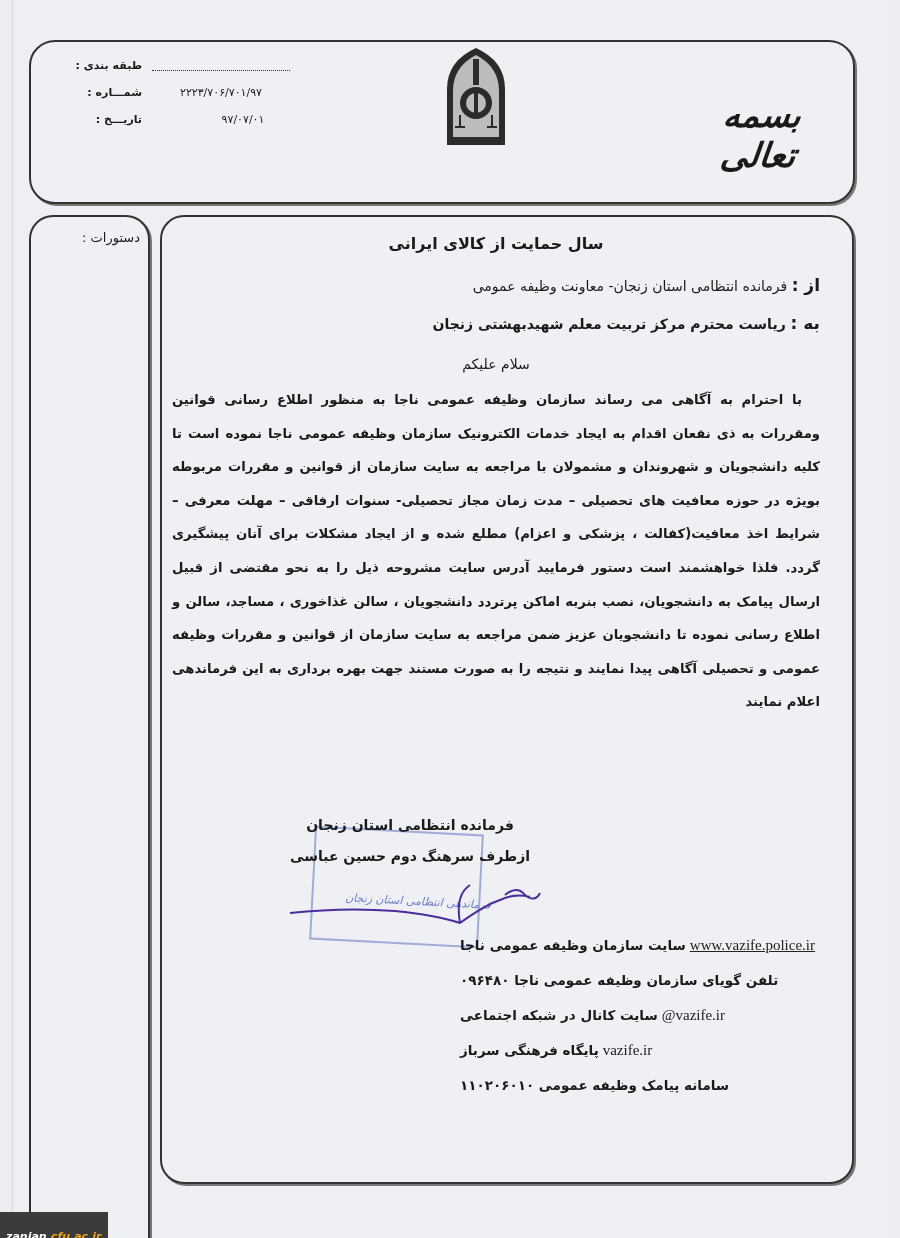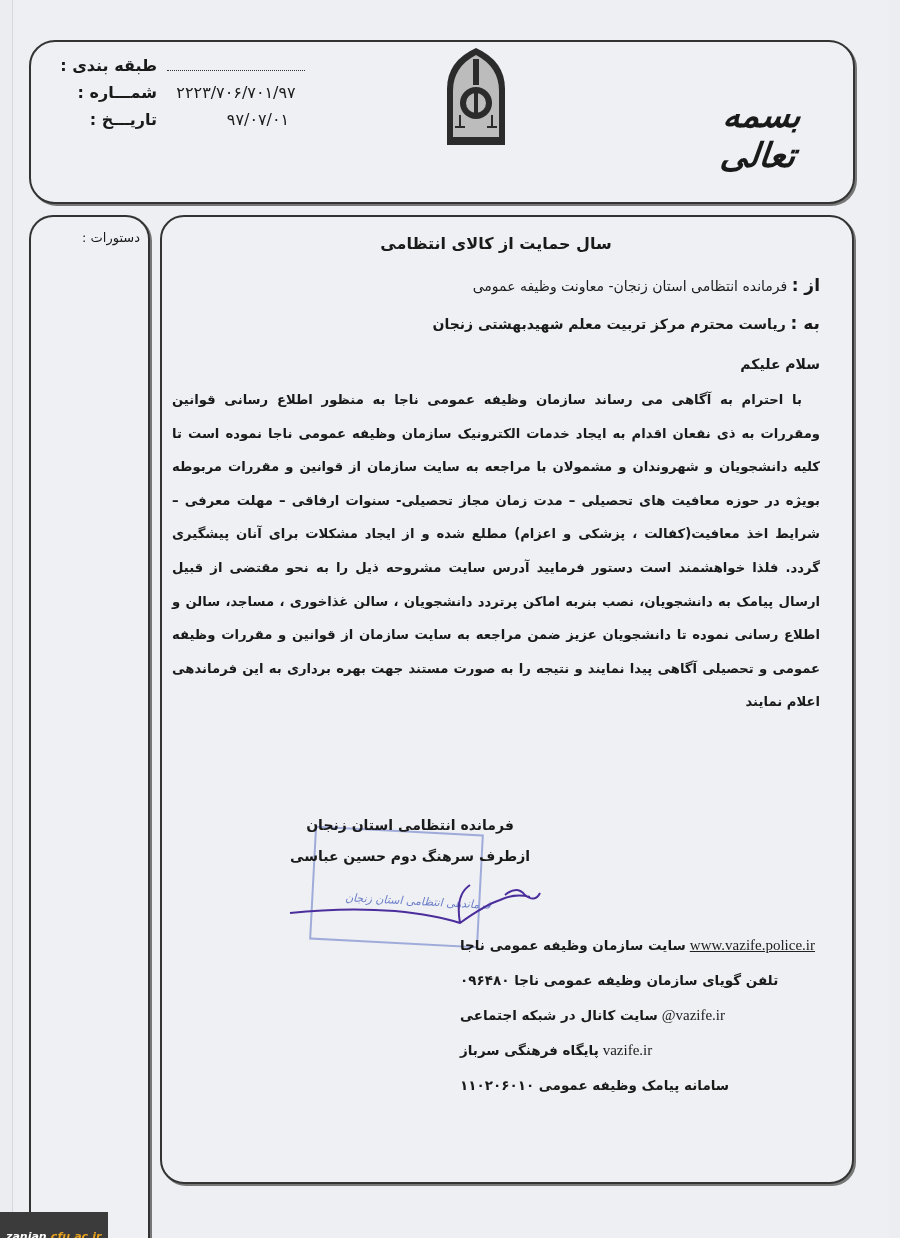--- a/index.html
+++ b/index.html
@@ -24,21 +24,21 @@
     .header-box { left: 29px; top: 40px; width: 822px; height: 160px; border-radius: 26px; }
     
     .cmd-box { left: 29px; top: 215px; width: 117px; height: 1030px; border-radius: 24px 24px 0 0; border-bottom: none; }
     
     .main-box { left: 160px; top: 215px; width: 690px; height: 965px; border-radius: 24px; }
 
     .rtl { direction: rtl; unicode-bidi: embed; }
 
     .meta {
       position: absolute; left: 80px; top: 52px; width: 210px;
-      font-size: 16px; line-height: 27px; margin-left: 15px;
+      font-size: 11px; line-height: 27px;
     }
     .meta-row { display: flex; flex-direction: row-reverse; justify-content: flex-start; gap: 10px; white-space: nowrap; }
     .meta-label { width: 62px; text-align: right; font-weight: bold; }
     .meta-value { flex: 1; text-align: center; }
     .dots { border-bottom: 1px dotted #333; height: 12px; margin-top: 6px; }
 
     .emblem { position: absolute; left: 443px; top: 45px; width: 66px; height: 104px; }
 
     .basmala {
       position: absolute; left: 700px; top: 95px; width: 120px;
@@ -51,21 +51,21 @@
       font-size: 13px; text-align: right;
     }
 
     .content {
       position: absolute; left: 172px; top: 225px; width: 648px;
       font-size: 14px;
     }
     .year-title { text-align: center; font-weight: bold; font-size: 16px; margin: 6px 0 10px 0; line-height: 26px; }
     .field-line { line-height: 37px; font-size: 14px; }
     .field-line b { font-size: 17px; }
-    .greeting { font-weight: bold; line-height: 38px; margin-top: 2px; }
+    .greeting { font-weight: normal; line-height: 38px; margin-top: 2px; text-align: center; }
     .body-text {
       font-weight: bold; font-size: 13.2px; line-height: 33.6px; text-align: justify;
       text-indent: 18px;
     }
 
     .signature {
       position: absolute; left: 285px; top: 810px; width: 250px;
       font-weight: bold; font-size: 14px; line-height: 31px; text-align: center;
     }
     .stamp {
@@ -130,21 +130,21 @@
 </svg>
 
 <div class="basmala rtl">بسمه تعالی</div>
 
 <div class="box cmd-box"></div>
 <div class="cmd-label rtl">دستورات :</div>
 
 <div class="box main-box"></div>
 
 <div class="content rtl">
-  <div class="year-title">سال حمایت از کالای انتظامی</div>
+  <div class="year-title">سال حمایت از کالای ایرانی</div>
   <div class="field-line">
     <b>از :</b>
     <span>فرمانده انتظامی استان زنجان- معاونت وظیفه عمومی</span>
   </div>
   <div class="field-line" style="font-weight:bold">
     <b>به :</b>
     <span>ریاست محترم مرکز تربیت معلم شهیدبهشتی زنجان</span>
   </div>
   <div class="greeting">سلام علیکم</div>
   <div class="body-text">با احترام به آگاهی می رساند سازمان وظیفه عمومی ناجا به منظور اطلاع رسانی قوانین ومقررات به ذی نفعان اقدام به ایجاد خدمات الکترونیک سازمان وظیفه عمومی ناجا نموده است تا کلیه دانشجویان و شهروندان و مشمولان با مراجعه به سایت سازمان از قوانین و مقررات مربوطه بویژه در حوزه معافیت های تحصیلی – مدت زمان مجاز تحصیلی- سنوات ارفاقی – مهلت معرفی – شرایط اخذ معافیت(کفالت ، پزشکی و اعزام) مطلع شده و از ایجاد مشکلات برای آنان پیشگیری گردد. فلذا خواهشمند است دستور فرمایید آدرس سایت مشروحه ذیل را به نحو مقتضی از قبیل ارسال پیامک به دانشجویان، نصب بنربه اماکن پرتردد دانشجویان ، سالن غذاخوری ، مساجد، سالن و اطلاع رسانی نموده تا دانشجویان عزیز ضمن مراجعه به سایت سازمان از قوانین و مقررات وظیفه عمومی و تحصیلی آگاهی پیدا نمایند و نتیجه را به صورت مستند جهت بهره برداری به این فرماندهی اعلام نمایند</div>

